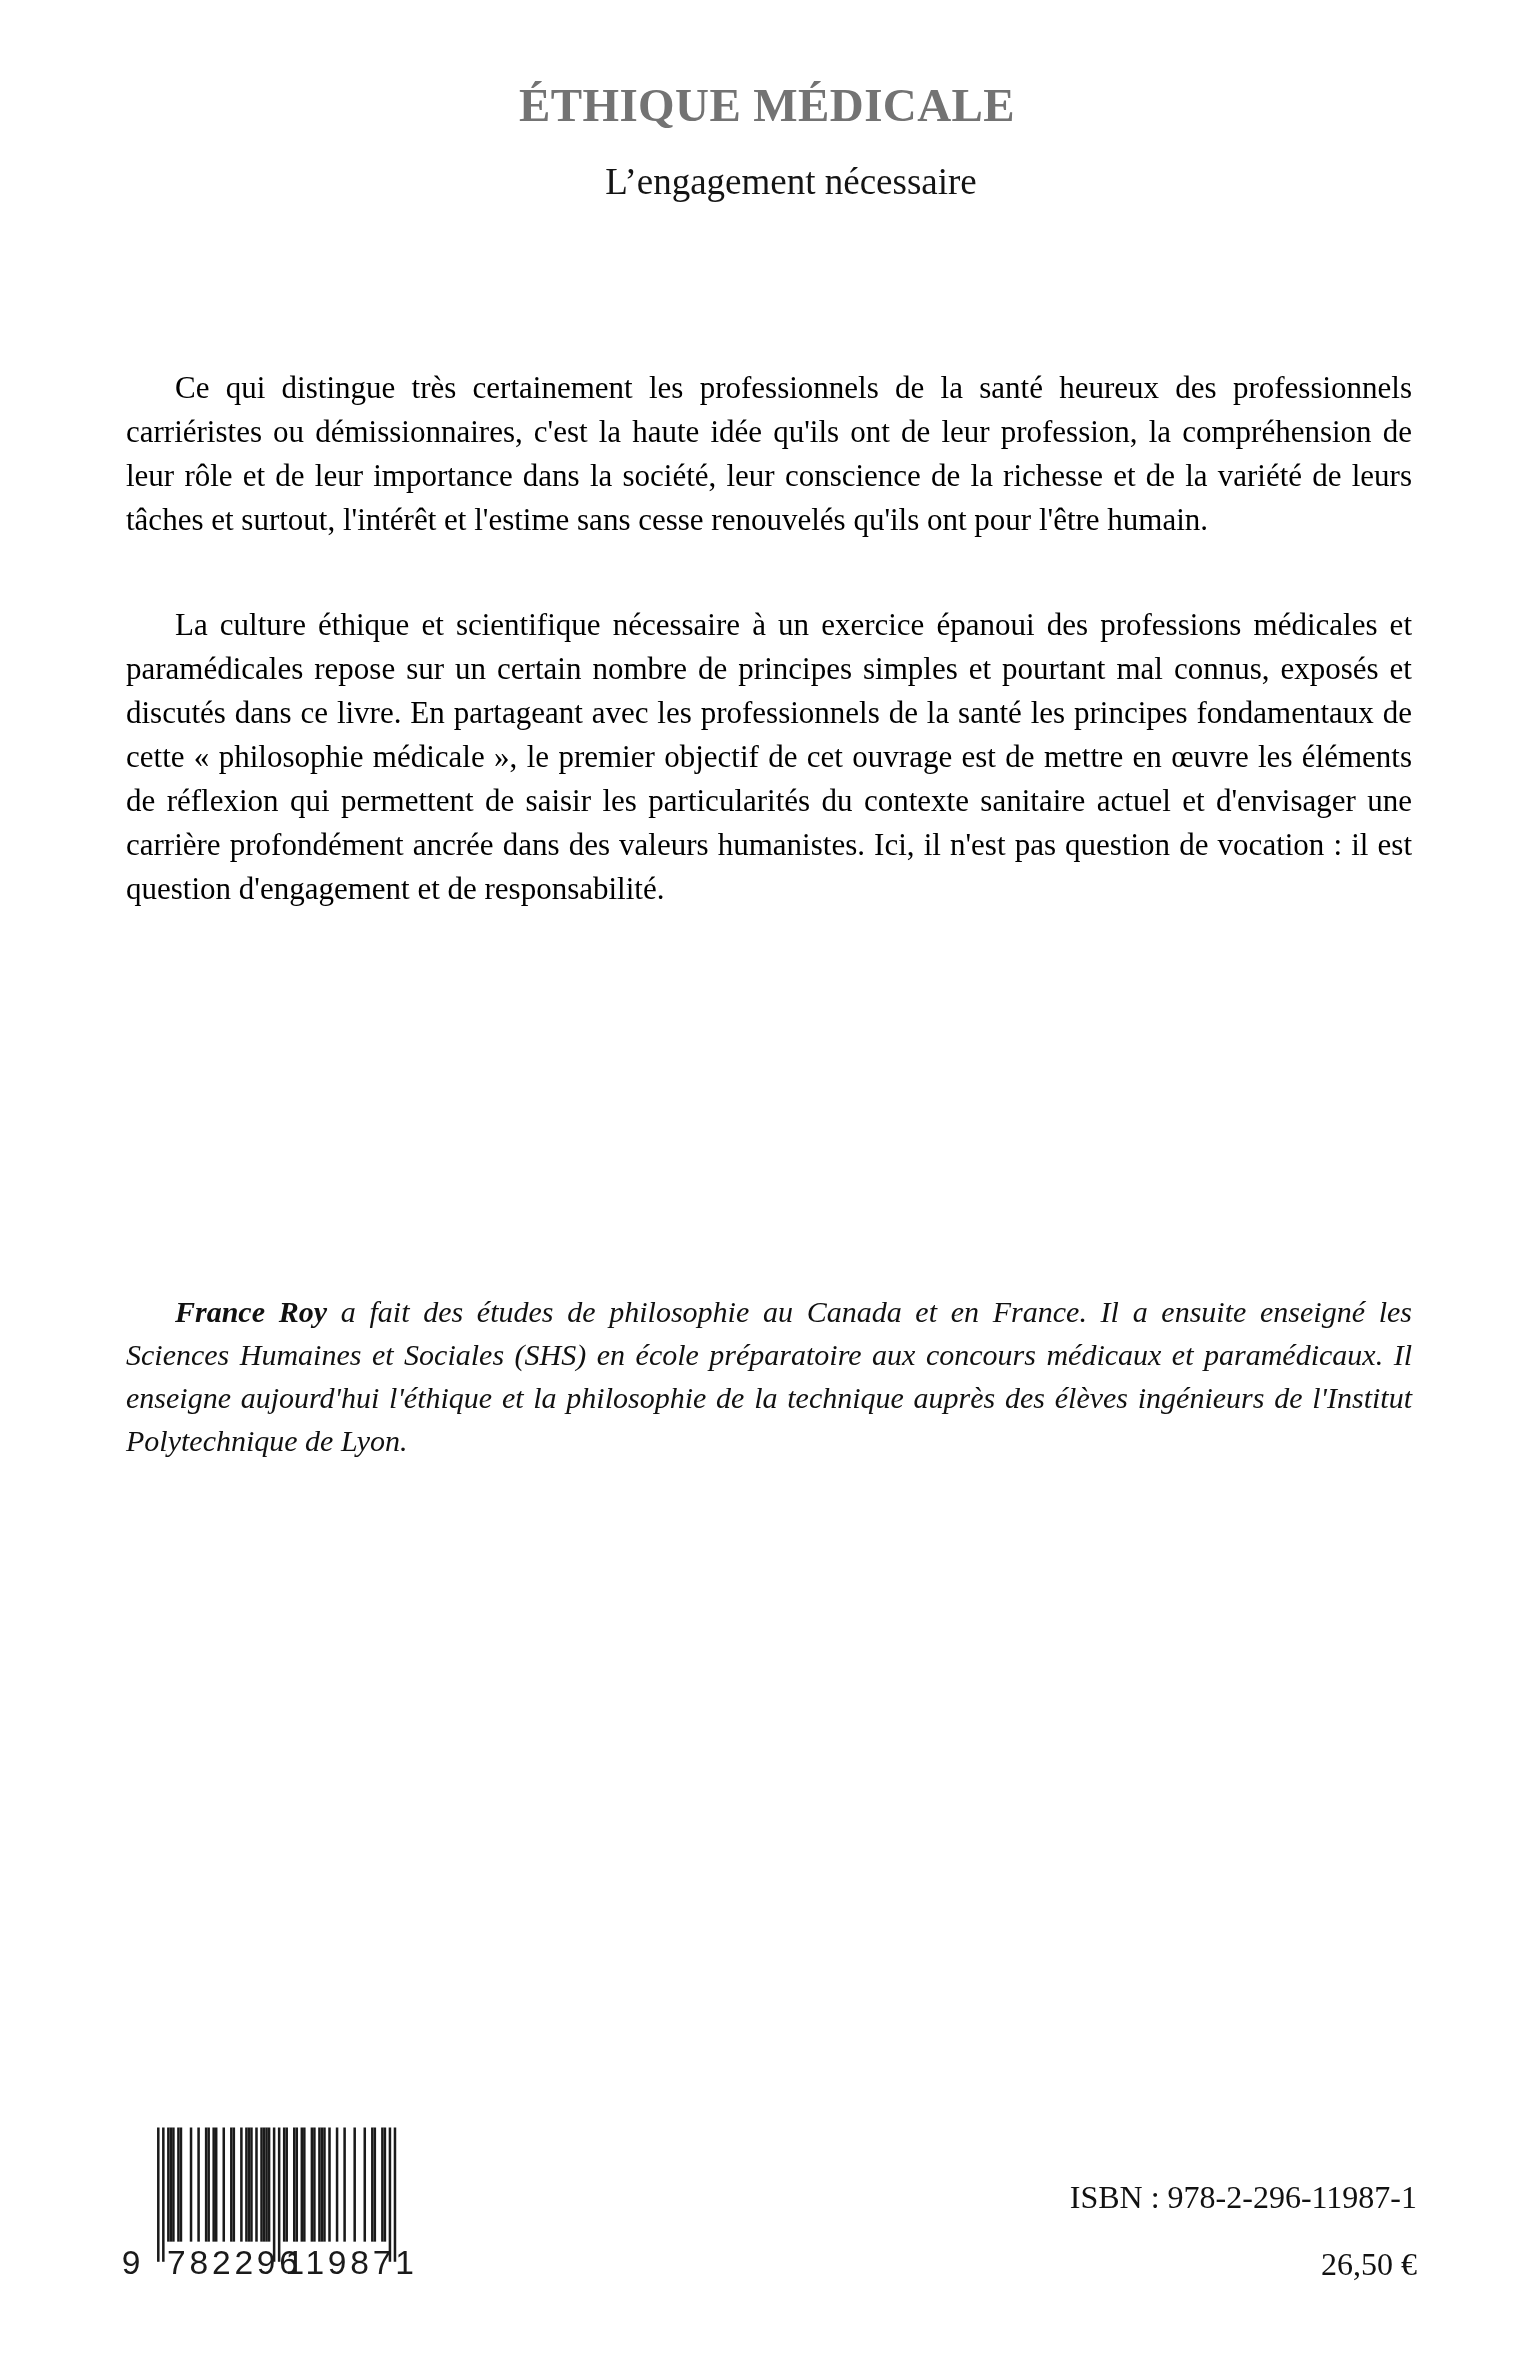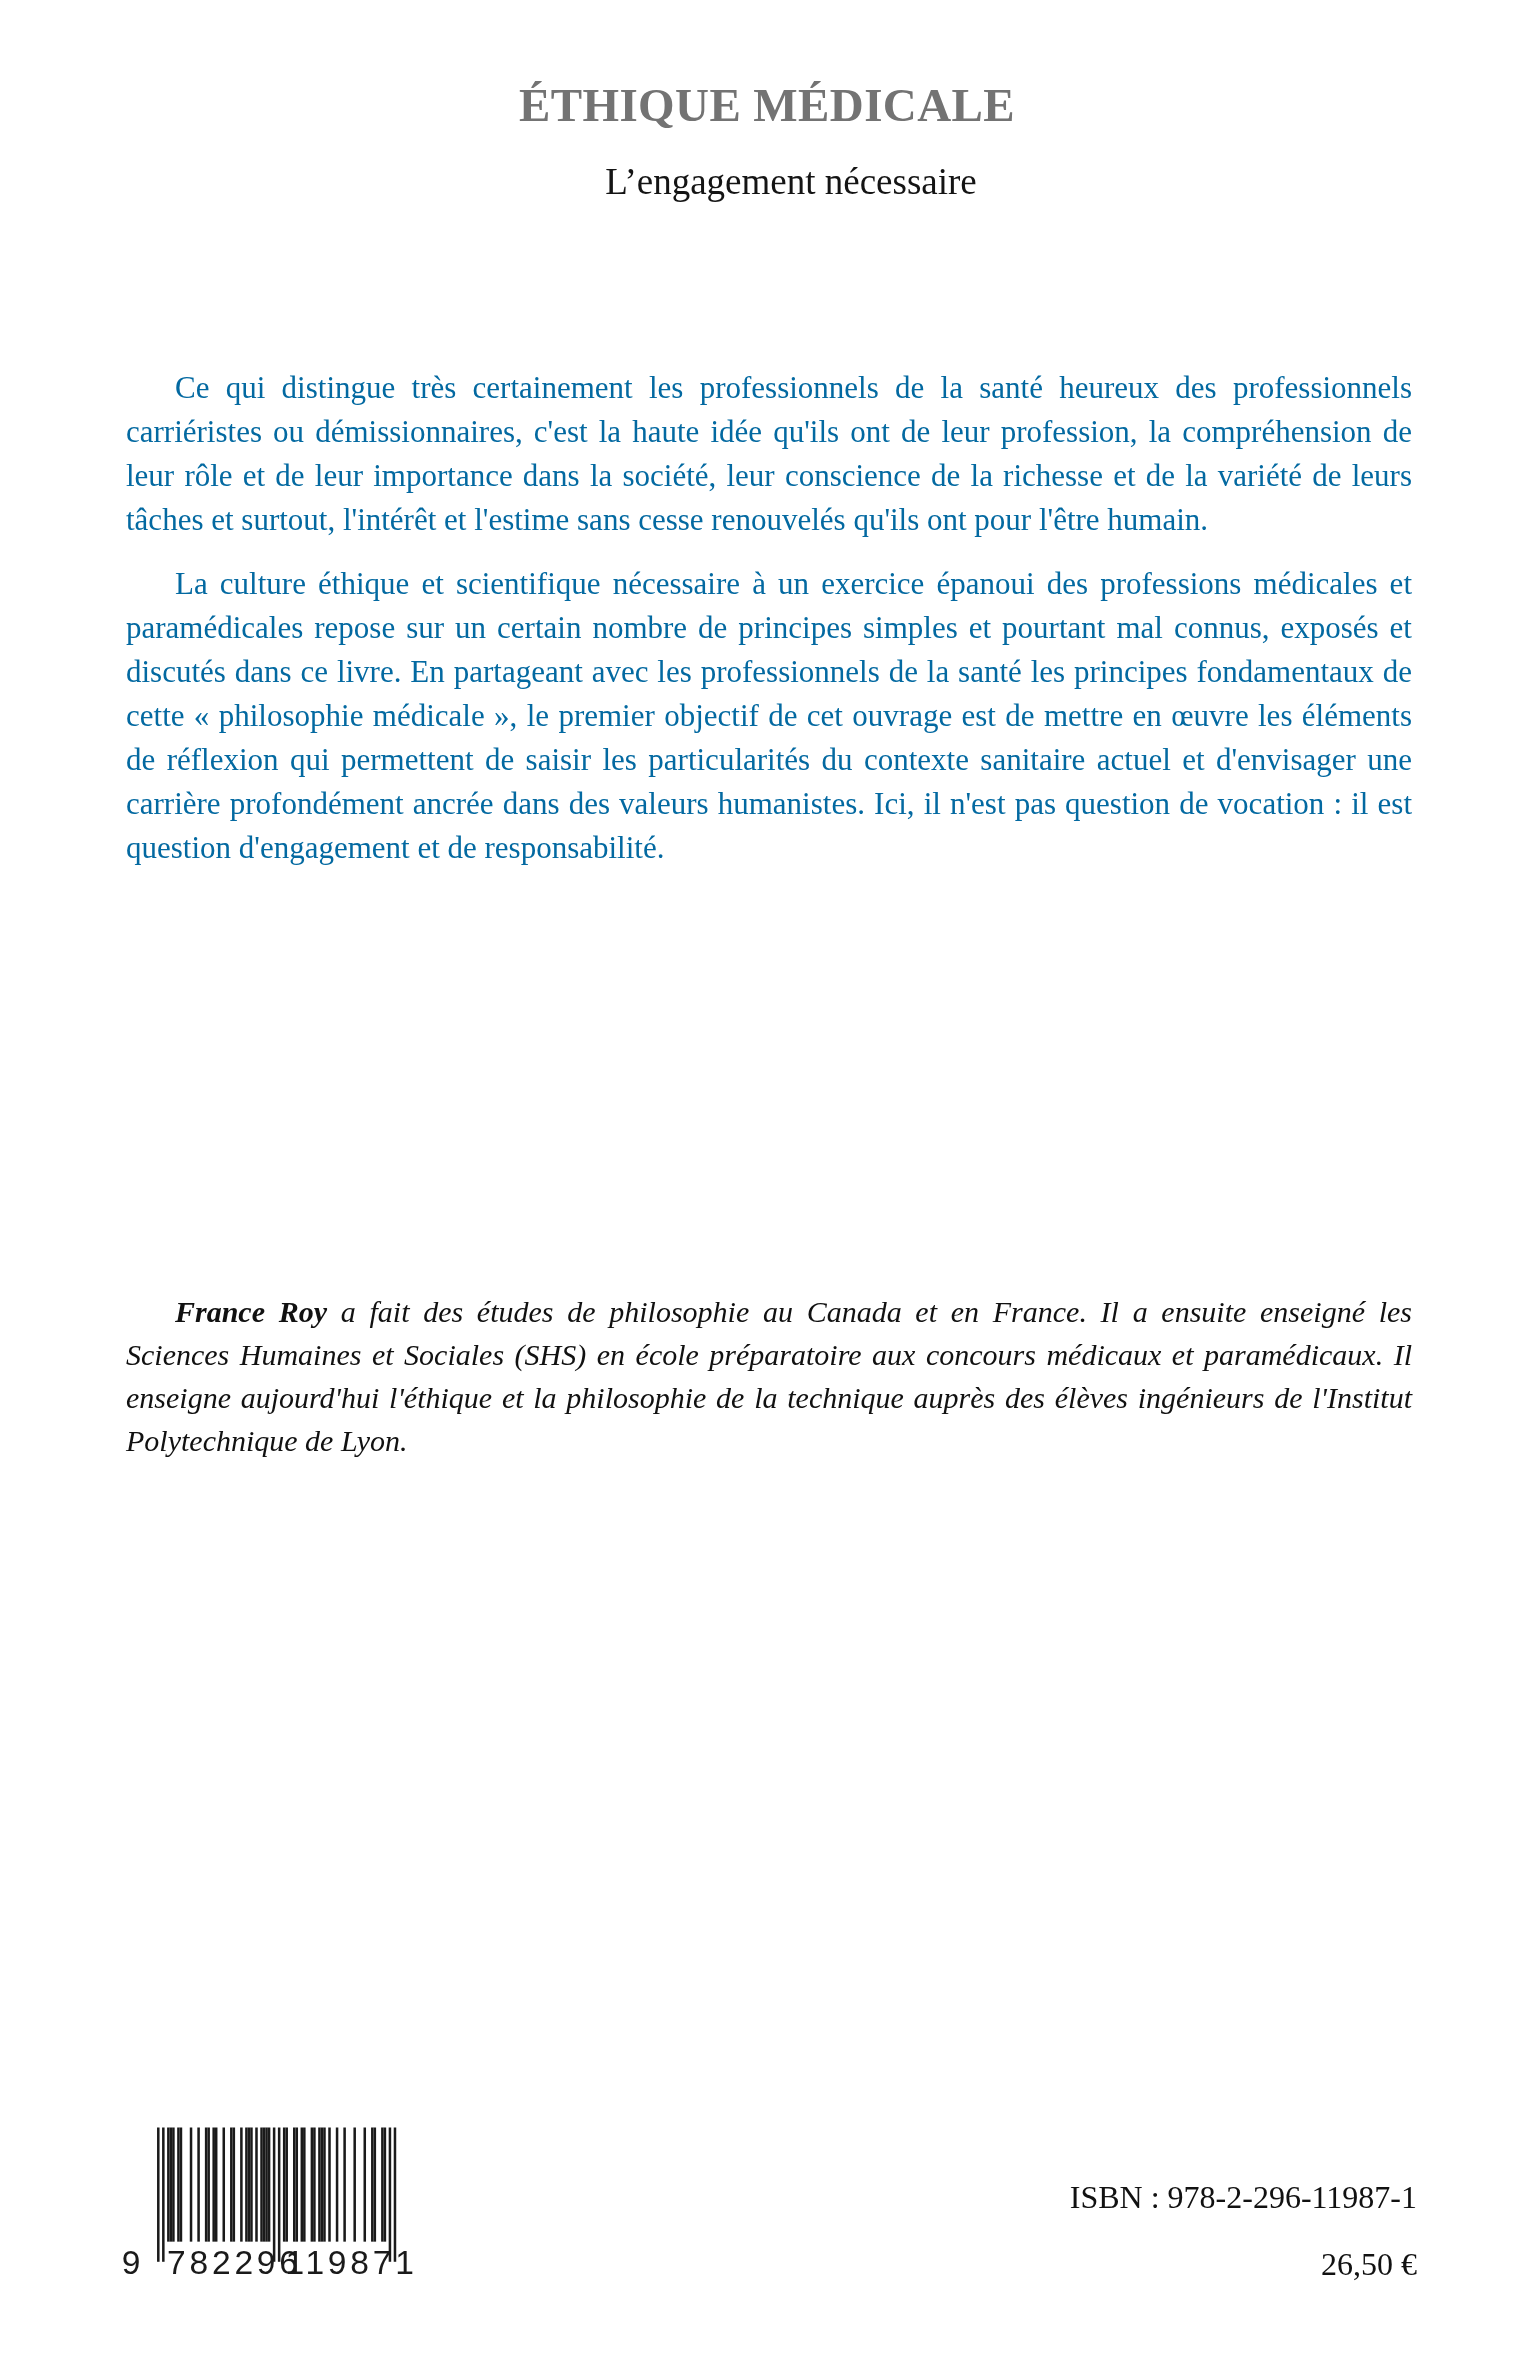--- a/index.html
+++ b/index.html
@@ -56,25 +56,25 @@
     width: 1286px;
     top: 366px;
   }
   .blurb p {
     margin: 0;
     font-size: 31px;
     line-height: 44px;
     text-align: justify;
     text-indent: 49px;
     font-family: "Liberation Serif", "DejaVu Serif", serif;
-    color: #0369a1;
+    color: #000000;
     hyphens: none;
   }
   .blurb p + p {
-    margin-top: 20px;
+    margin-top: 61px;
   }
 
   
   .bio {
     position: absolute;
     left: 126px;
     width: 1286px;
     top: 1290px;
   }
   .bio p {

